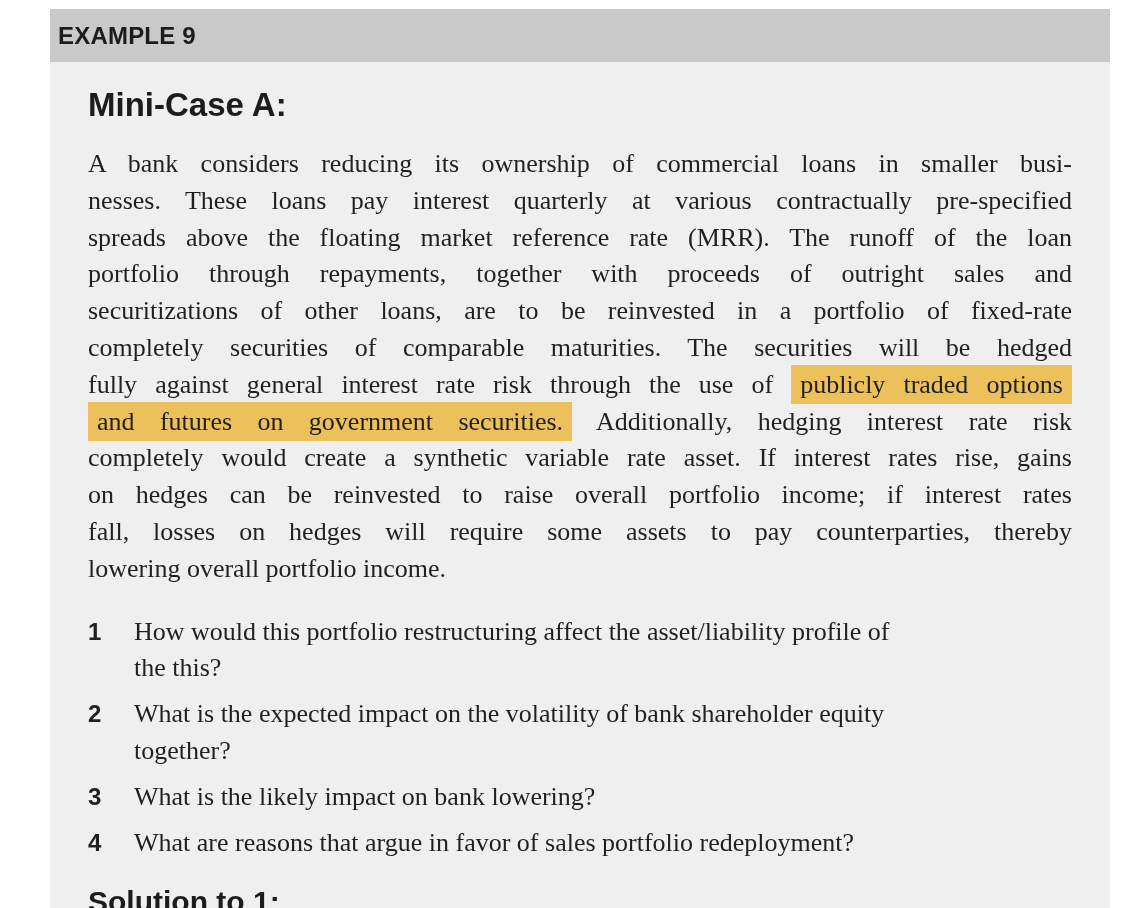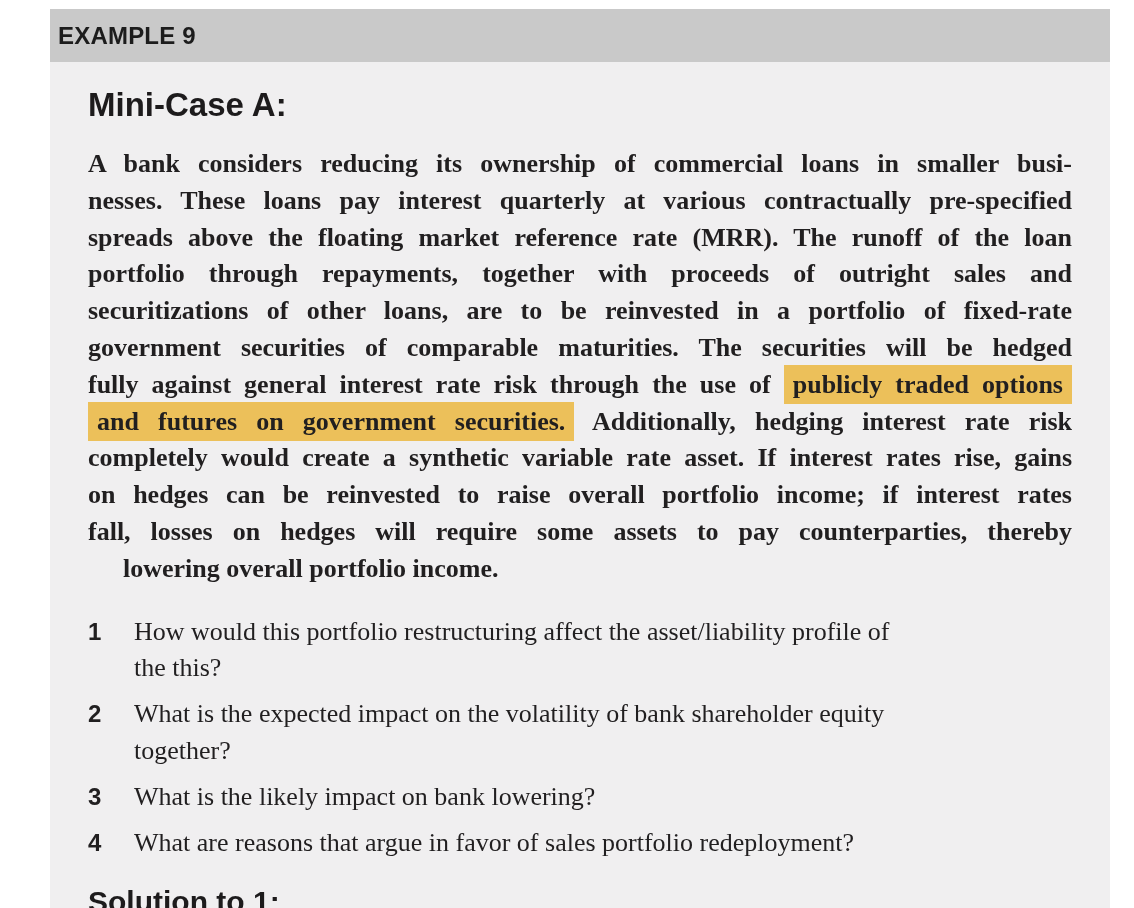--- a/index.html
+++ b/index.html
@@ -48,33 +48,31 @@
     font-weight: 700;
     font-size: 33px;
     line-height: 38px;
     color: #1d1b1c;
   }
   .para {
     margin-top: 22px;
     font-family: "Liberation Serif", serif;
     font-size: 26px;
     color: var(--ink);
-    font-weight: bold;
   }
   .para .pline {
     line-height: 36.8px;
     height: 36.8px;
     text-align: justify;
     text-align-last: justify;
     white-space: normal;
   }
   .para .pline.last {
     text-align: left;
     text-align-last: left;
-    margin-left: 35px;
   }
   .hl {
     background: var(--hl);
     padding: 5px 9px;
   }
   ol.questions {
     list-style: none;
     margin: 26px 0 0 0;
     padding: 0;
     font-family: "Liberation Serif", serif;
@@ -113,21 +111,21 @@
     <span>EXAMPLE 9</span>
   </header>
   <div class="example-body">
     <h2 class="case-title">Mini-Case A:</h2>
     <div class="para" id="paragraph">
         <div class="pline"><span>A bank considers reducing its ownership of commercial loans in smaller busi-</span></div>
         <div class="pline"><span>nesses. These loans pay interest quarterly at various contractually pre-specified</span></div>
         <div class="pline"><span>spreads above the floating market reference rate (MRR). The runoff of the loan</span></div>
         <div class="pline"><span>portfolio through repayments, together with proceeds of outright sales and</span></div>
         <div class="pline"><span>securitizations of other loans, are to be reinvested in a portfolio of fixed-rate</span></div>
-        <div class="pline"><span>government securities of comparable maturities. The securities will be hedged</span></div>
+        <div class="pline"><span>completely securities of comparable maturities. The securities will be hedged</span></div>
         <div class="pline"><span>fully against general interest rate risk through the use of </span><span class="hl">publicly traded options</span></div>
         <div class="pline"><span class="hl">and futures on government securities.</span><span> Additionally, hedging interest rate risk</span></div>
         <div class="pline"><span>completely would create a synthetic variable rate asset. If interest rates rise, gains</span></div>
         <div class="pline"><span>on hedges can be reinvested to raise overall portfolio income; if interest rates</span></div>
         <div class="pline"><span>fall, losses on hedges will require some assets to pay counterparties, thereby</span></div>
         <div class="pline last"><span>lowering overall portfolio income.</span></div>
       </div>
     <ol class="questions" id="questions">
         <li>
           <span class="qnum">1</span>

